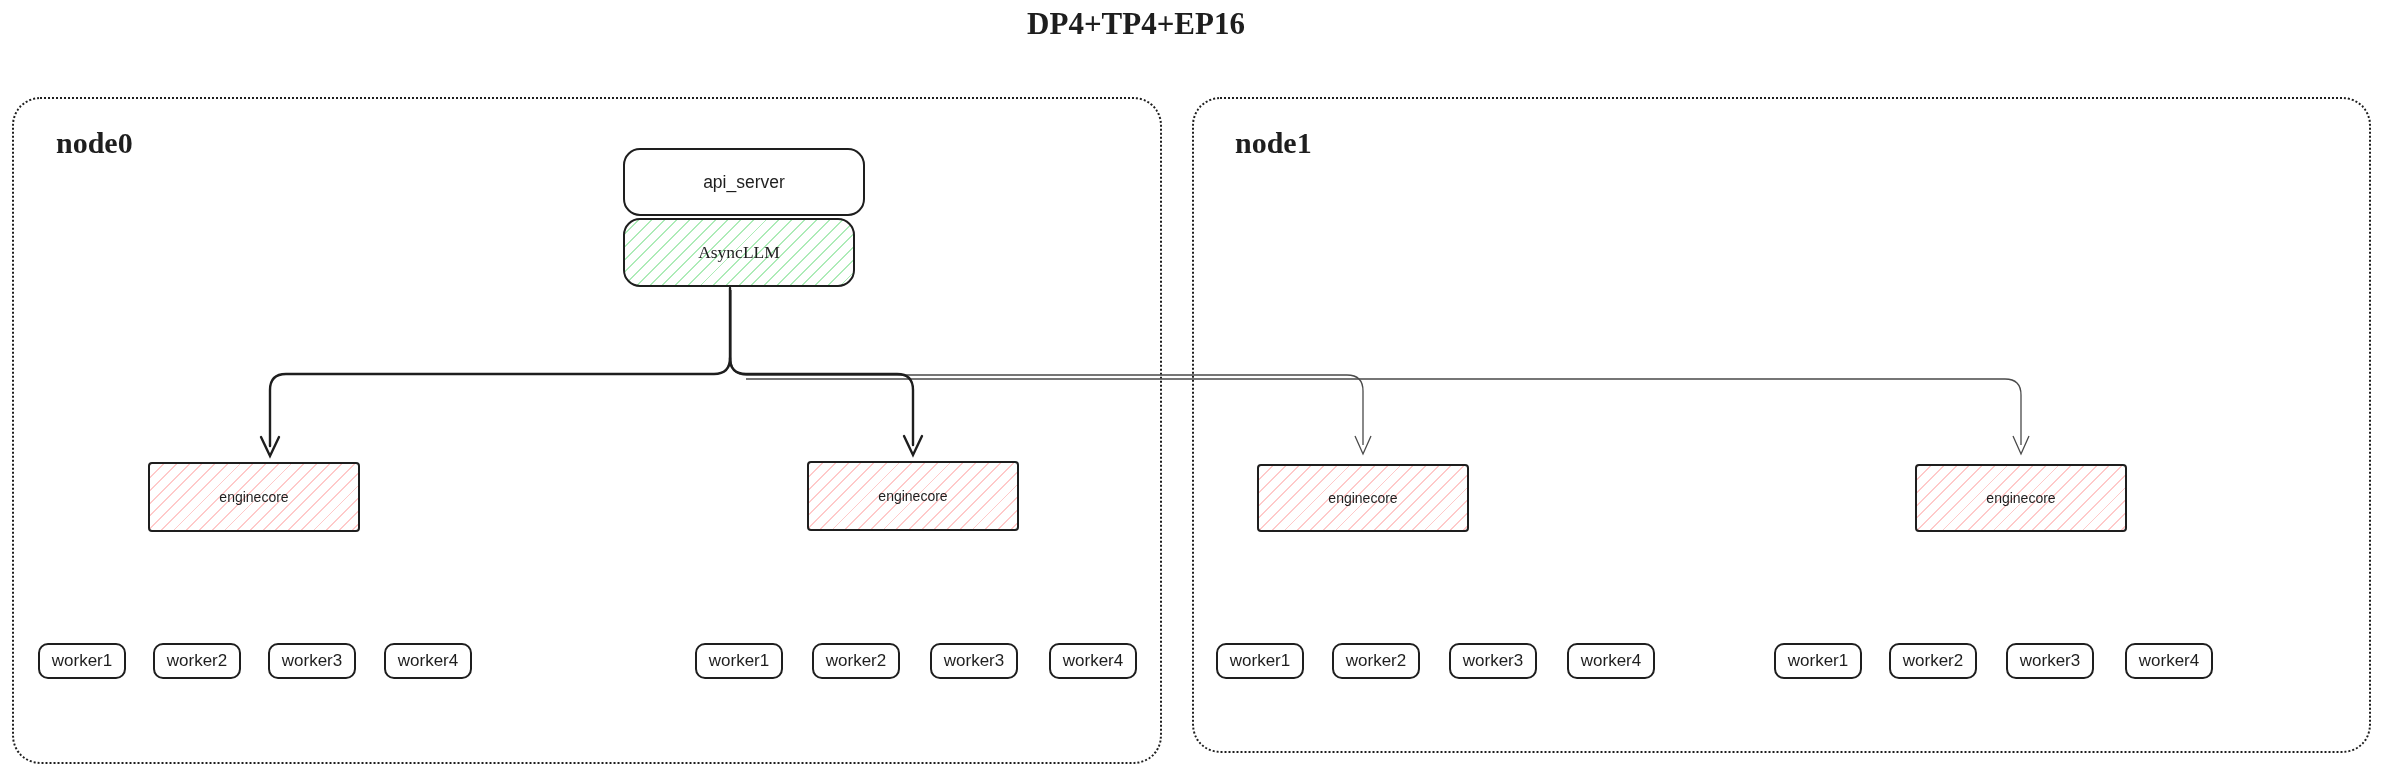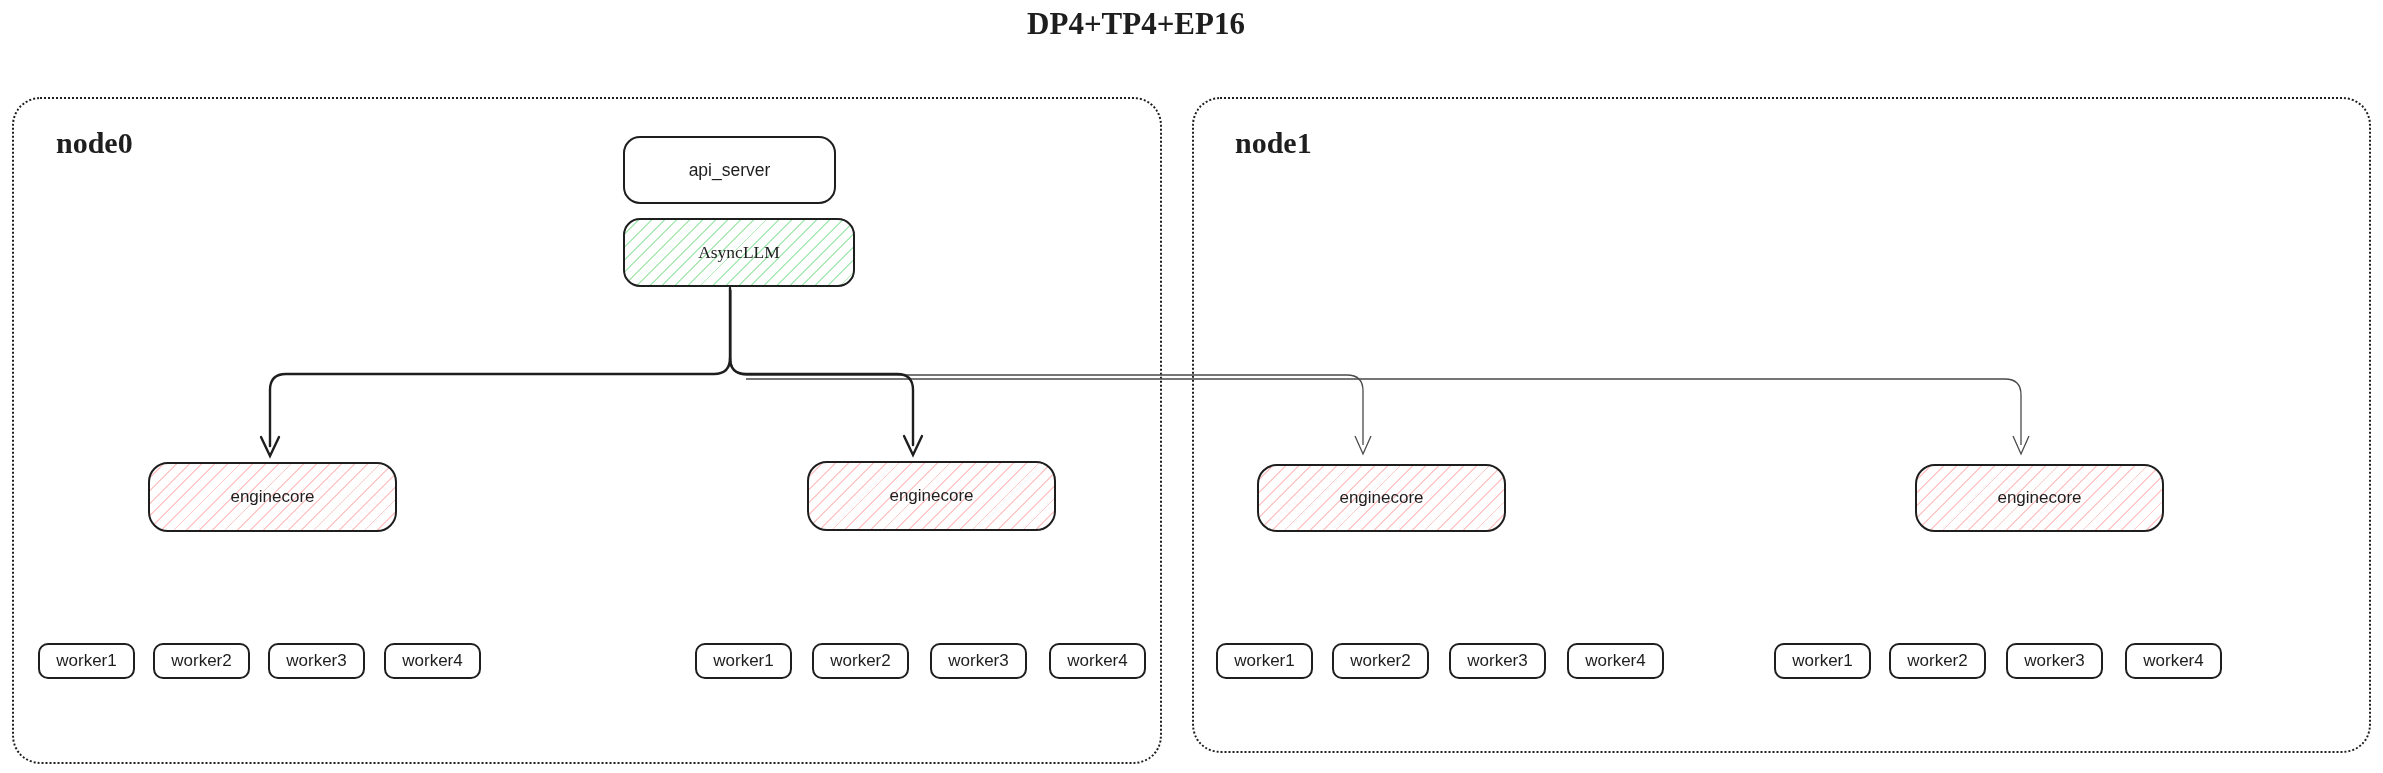--- a/index.html
+++ b/index.html
@@ -60,54 +60,54 @@
     border: 2px solid #1e1e1e;
     background: #ffffff;
     display: flex;
     align-items: center;
     justify-content: center;
     font-size: 17.5px;
     z-index: 3;
     white-space: nowrap;
   }
   .big-box { border-radius: 17px; }
-  #api-server-box { left: 623px; top: 136px; width: 213px; height: 68px; }
+  #api-server-box { left: 623px; top: 148px; width: 242px; height: 68px; }
   #asyncllm-box {
     left: 623px; top: 218px; width: 232px; height: 69px;
     background:
       repeating-linear-gradient(135deg,
         rgba(105, 219, 124, 0.55) 0px,
         rgba(105, 219, 124, 0.55) 1.4px,
         transparent 1.4px,
         transparent 9px),
       #ffffff;
     font-family: Liberation Serif, serif;
   }
   .enginecore {
-    width: 249px; height: 70px;
-    border-radius: 20px;
+    width: 212px; height: 70px;
+    border-radius: 4px;
     background:
       repeating-linear-gradient(135deg,
         rgba(255, 120, 120, 0.40) 0px,
         rgba(255, 120, 120, 0.40) 1.3px,
         transparent 1.3px,
         transparent 9px),
       #ffffff;
-    font-size: 17px;
+    font-size: 14px;
   }
   #enginecore-n0-1 { left: 148px;  top: 462px; }
   #enginecore-n0-2 { left: 807px;  top: 461px; }
   #enginecore-n1-1 { left: 1257px; top: 464px; height: 68px; }
   #enginecore-n1-2 { left: 1915px; top: 464px; height: 68px; }
 
   .worker {
     position: absolute;
     box-sizing: border-box;
     top: 643px;
-    width: 97px;
+    width: 88px;
     height: 36px;
     border: 2px solid #1e1e1e;
     border-radius: 10px;
     background: #ffffff;
     display: flex;
     align-items: center;
     justify-content: center;
     font-size: 17px;
     z-index: 3;
     white-space: nowrap;

